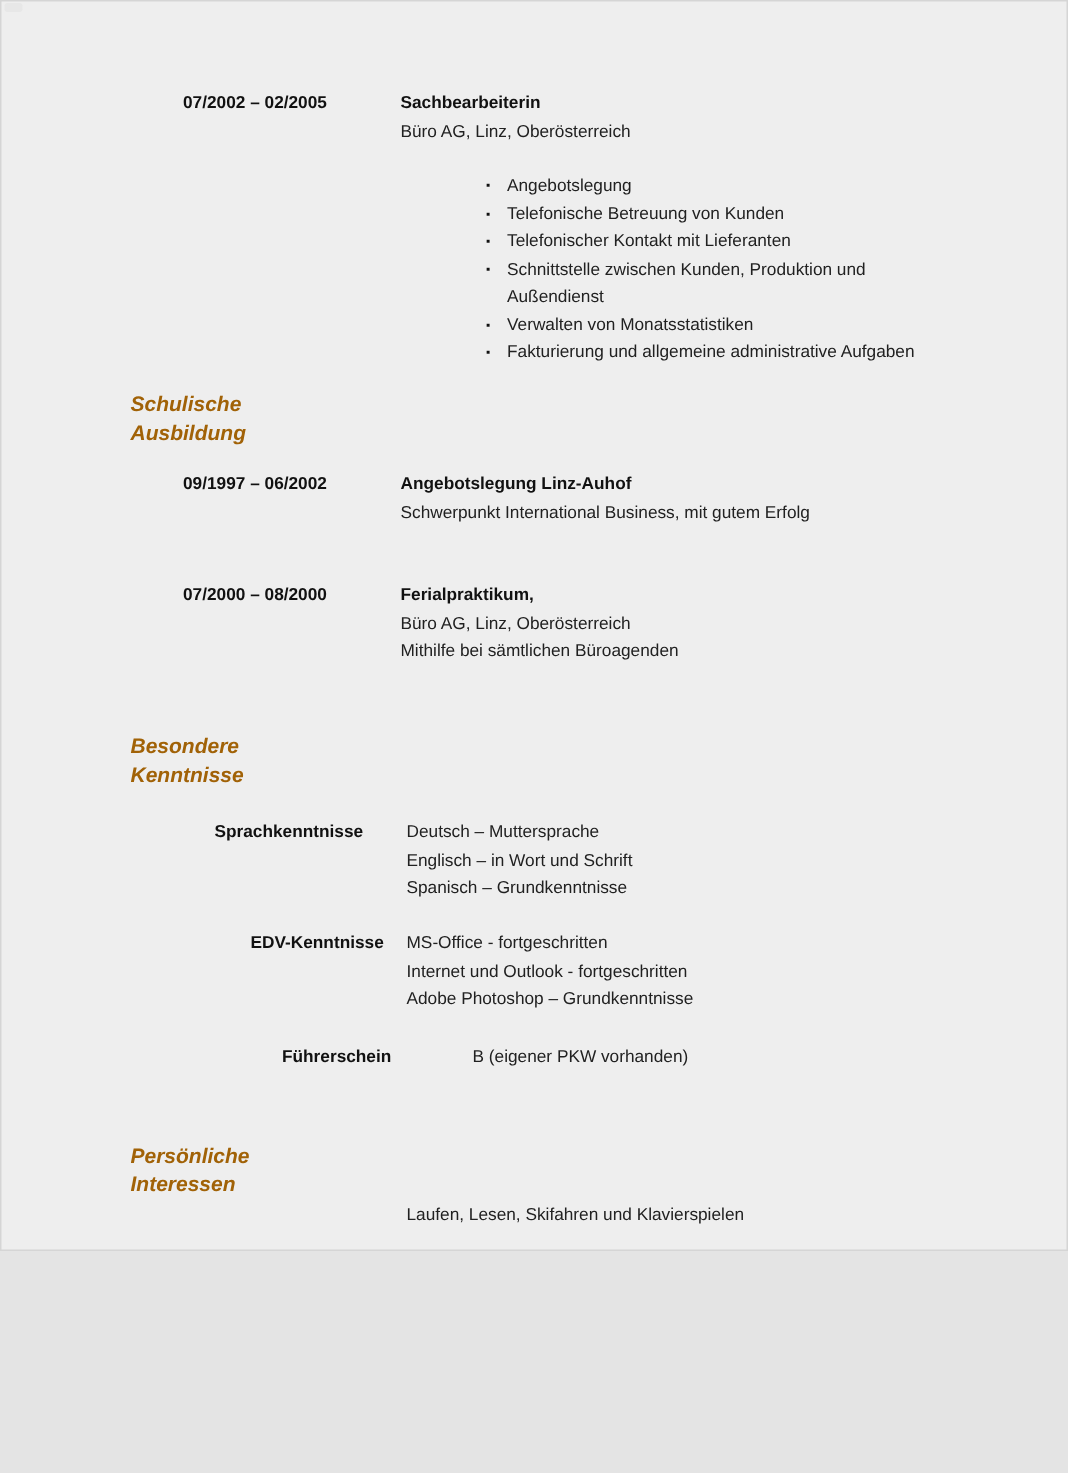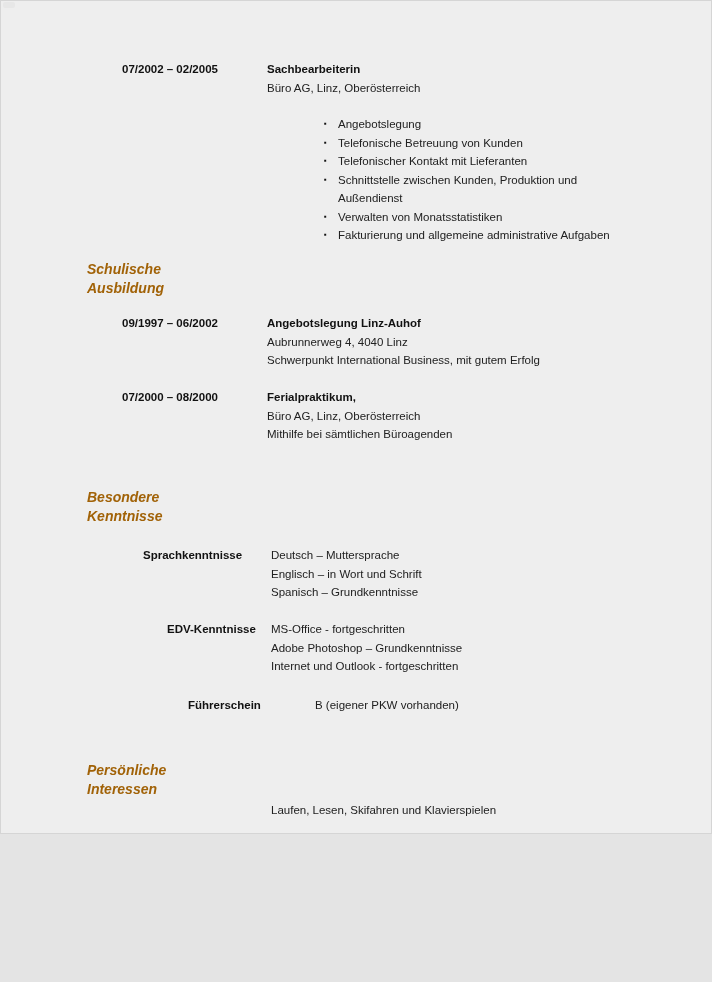--- a/index.html
+++ b/index.html
@@ -105,21 +105,20 @@
       <span class="txt">Fakturierung und allgemeine administrative Aufgaben</span>
     </li>
   </ul>
 
   <div class="abs heading edu-heading">Schulische
 Ausbildung</div>
 
   <div class="abs date-col edu-entry-1">09/1997 – 06/2002</div>
   <div class="abs content-col edu-entry-1">
     <div class="line b">Angebotslegung Linz-Auhof</div>
-    <div class="line">Aubrunnerweg 4, 4040 Linz</div>
     <div class="line">Schwerpunkt International Business, mit gutem Erfolg</div>
   </div>
 
   <div class="abs date-col edu-entry-2">07/2000 – 08/2000</div>
   <div class="abs content-col edu-entry-2">
     <div class="line b">Ferialpraktikum,</div>
     <div class="line">Büro AG, Linz, Oberösterreich</div>
     <div class="line">Mithilfe bei sämtlichen Büroagenden</div>
   </div>
 
@@ -132,22 +131,22 @@
       <div class="line">Deutsch – Muttersprache</div>
       <div class="line">Englisch – in Wort und Schrift</div>
       <div class="line">Spanisch – Grundkenntnisse</div>
     </div>
   </div>
 
   <div class="row-computer">
     <div class="abs skill-label row-computer">EDV-Kenntnisse</div>
     <div class="abs skill-values row-computer">
       <div class="line">MS-Office - fortgeschritten</div>
+      <div class="line">Internet und Outlook - fortgeschritten</div>
       <div class="line">Adobe Photoshop – Grundkenntnisse</div>
-      <div class="line">Internet und Outlook - fortgeschritten</div>
     </div>
   </div>
 
   <div class="row-license">
     <div class="abs skill-label row-license">Führerschein</div>
     <div class="abs skill-values row-license">
       <div class="line">B (eigener PKW vorhanden)</div>
     </div>
   </div>
 

